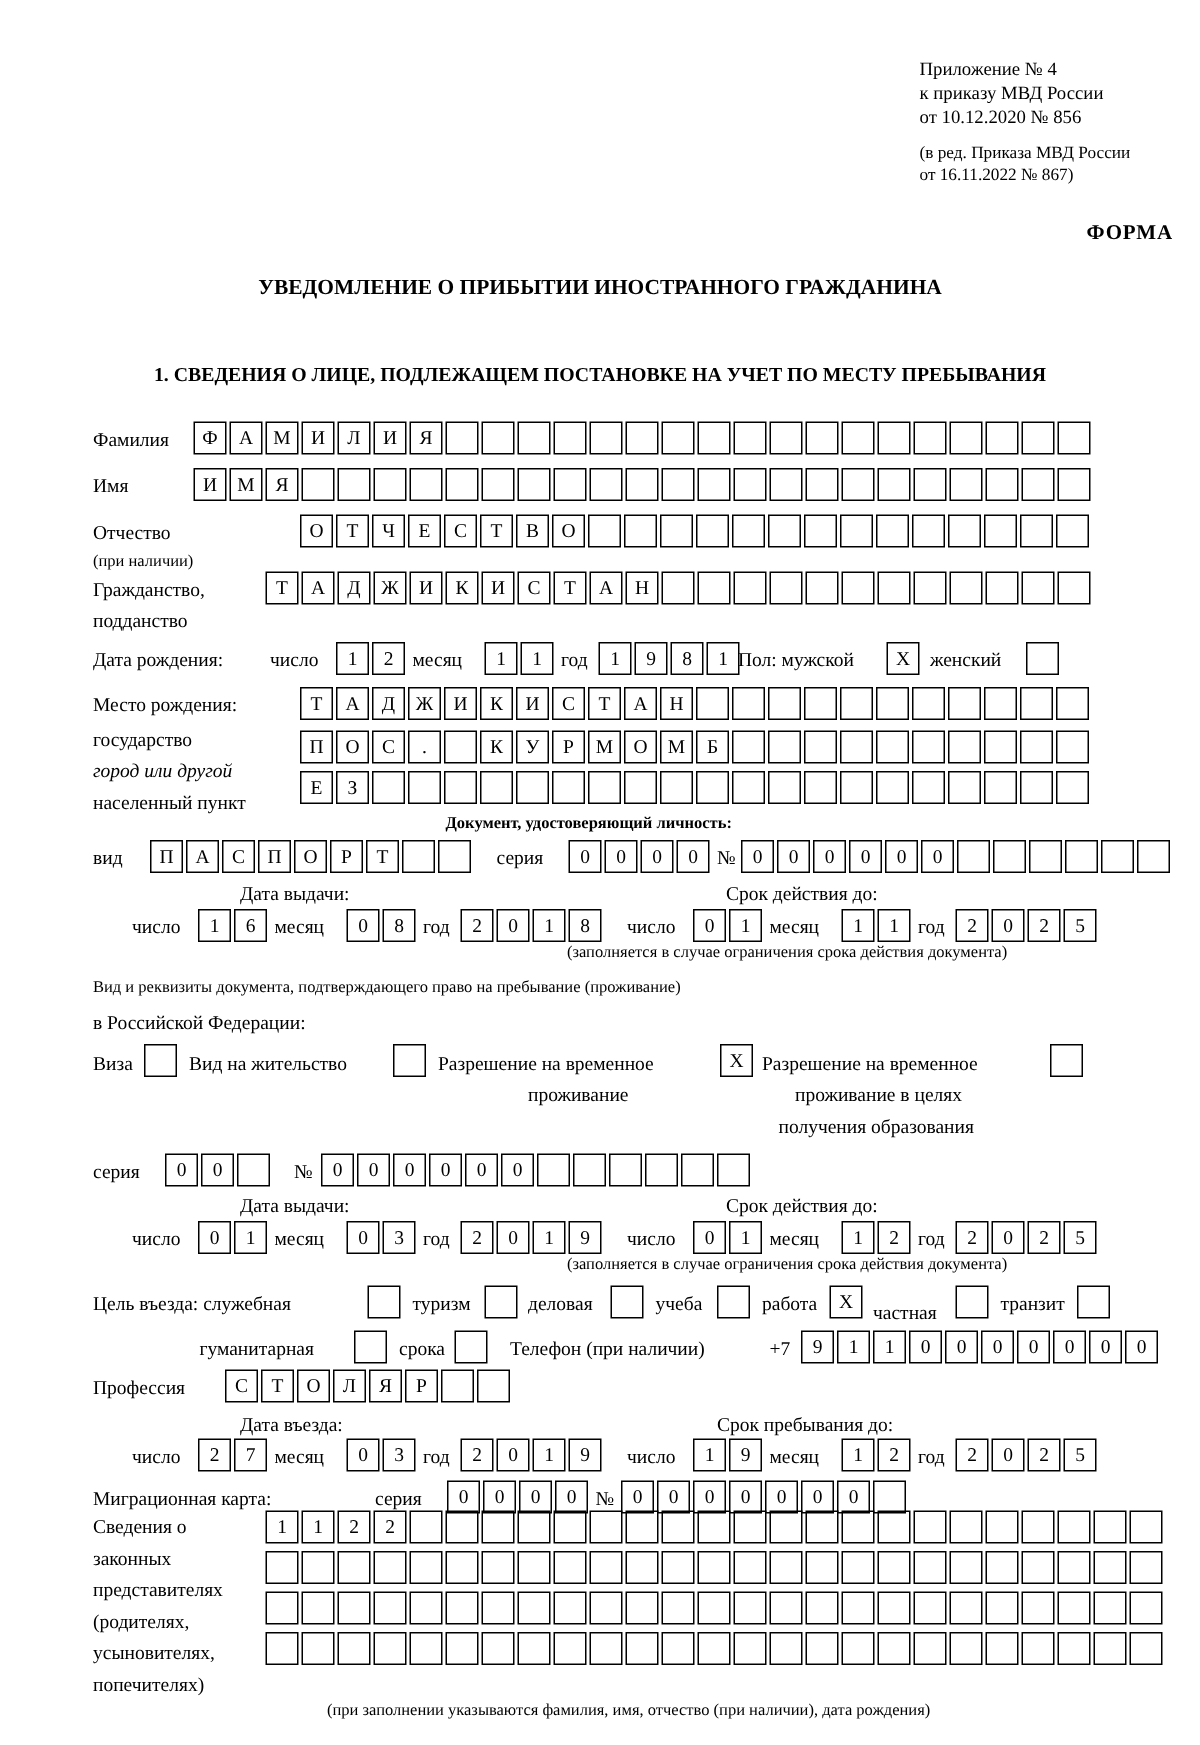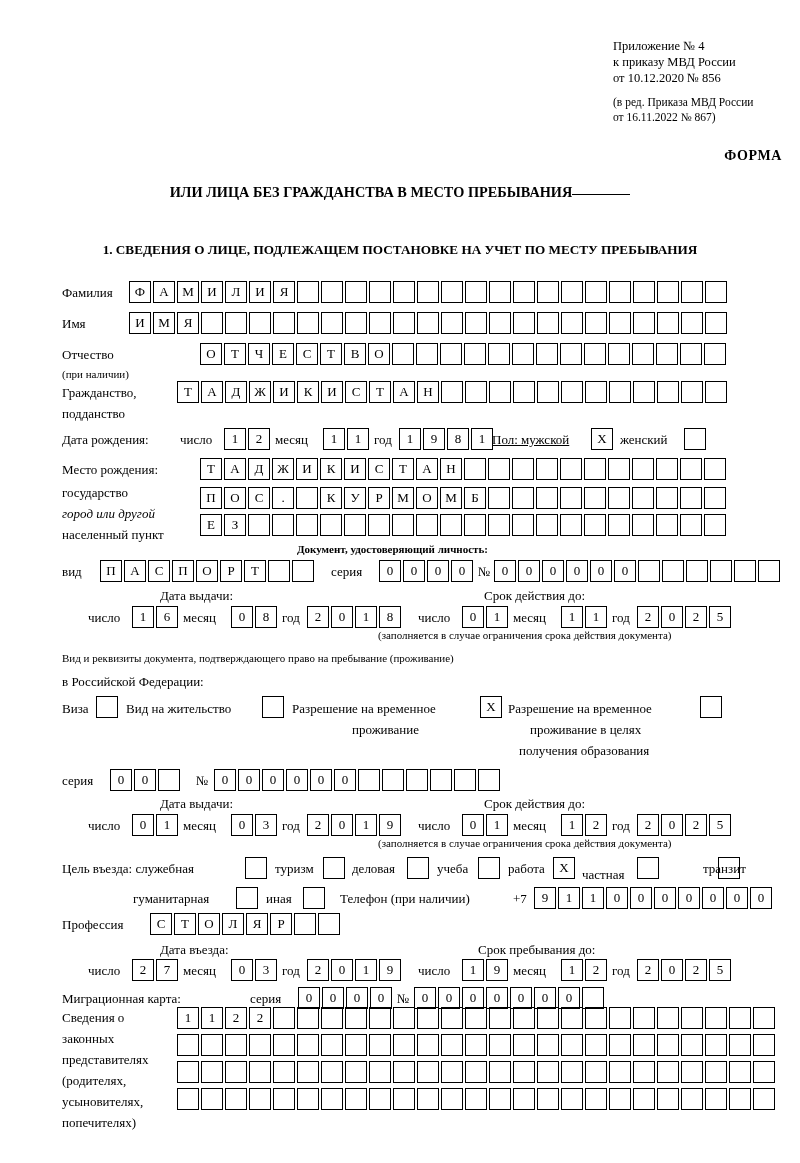--- a/index.html
+++ b/index.html
@@ -113,21 +113,21 @@
     <div>Приложение № 4</div>
     <div>к приказу МВД России</div>
     <div>от 10.12.2020 № 856</div>
     <div class="sub">(в ред. Приказа МВД России</div>
     <div class="sub" style="margin-top:0">от 16.11.2022 № 867)</div>
   </div>
 
   <div class="forma">ФОРМА</div>
 
   <div class="title">
-    <div><span>ИЛИ ЛИЦА БЕЗ ГРАЖДАНСТВА В МЕСТО ПРЕБЫВАНИЯ</span><span class="ul"></span></div>
+    <div>УВЕДОМЛЕНИЕ О ПРИБЫТИИ ИНОСТРАННОГО ГРАЖДАНИНА</div>
   </div>
 
   <div class="section-title">1. СВЕДЕНИЯ О ЛИЦЕ, ПОДЛЕЖАЩЕМ ПОСТАНОВКЕ НА УЧЕТ ПО МЕСТУ ПРЕБЫВАНИЯ</div>
 
   <div class="t" style="left:62px; top:285px;">Фамилия</div>
   <div class="cells" id="row-surname" style="left:129px; top:281px;">
       <div class="cell">Ф</div>
       <div class="cell">А</div>
       <div class="cell">М</div>
       <div class="cell">И</div>
@@ -249,21 +249,21 @@
       <div class="cell">1</div>
       <div class="cell">1</div>
     </div>
   <div class="t" style="left:374px; top:432px;">год</div>
   <div class="cells" id="bd-year" style="left:399px; top:428px;">
       <div class="cell">1</div>
       <div class="cell">9</div>
       <div class="cell">8</div>
       <div class="cell">1</div>
     </div>
-  <div class="t" style="left:492px; top:432px;text-decoration:underline;">Пол: мужской</div>
+  <div class="t" style="left:492px; top:432px;">Пол: мужской</div>
   <div class="box" style="left:591px; top:428px;">X</div>
   <div class="t" style="left:620px; top:432px;">женский</div>
   <div class="box" style="left:684px; top:428px;"></div>
 
   <div class="t" style="left:62px; top:462px;">Место рождения:</div>
   <div class="t" style="left:62px; top:485px;">государство</div>
   <div class="cells" id="row-birthstate" style="left:200px; top:458px;">
       <div class="cell">Т</div>
       <div class="cell">А</div>
       <div class="cell">Д</div>
@@ -492,26 +492,26 @@
   <div class="t" style="left:275px; top:861px;">туризм</div>
   <div class="box" style="left:323px; top:857px;"></div>
   <div class="t" style="left:352px; top:861px;">деловая</div>
   <div class="box" style="left:407px; top:857px;"></div>
   <div class="t" style="left:437px; top:861px;">учеба</div>
   <div class="box" style="left:478px; top:857px;"></div>
   <div class="t" style="left:508px; top:861px;">работа</div>
   <div class="box" style="left:553px; top:857px;">X</div>
   <div class="t" style="left:582px; top:867px;">частная</div>
   <div class="box" style="left:637px; top:857px;"></div>
-  <div class="t" style="left:667px; top:861px;margin-left:36px;">транзит</div>
+  <div class="t" style="left:667px; top:861px;">транзит</div>
   <div class="box" style="left:718px; top:857px;"></div>
 
   <div class="t" style="left:133px; top:891px;">гуманитарная</div>
   <div class="box" style="left:236px; top:887px;"></div>
-  <div class="t" style="left:266px; top:891px;">иная</div>
+  <div class="t" style="left:266px; top:891px;">срока</div>
   <div class="box" style="left:303px; top:887px;"></div>
   <div class="t" style="left:340px; top:891px;">Телефон (при наличии)</div>
   <div class="t" style="left:513px; top:891px;">+7</div>
   <div class="cells" id="row-phone" style="left:534px; top:887px;">
       <div class="cell">9</div>
       <div class="cell">1</div>
       <div class="cell">1</div>
       <div class="cell">0</div>
       <div class="cell">0</div>
       <div class="cell">0</div>
@@ -699,14 +699,15 @@
       <div class="cell"></div>
       <div class="cell"></div>
       <div class="cell"></div>
       <div class="cell"></div>
       <div class="cell"></div>
       <div class="cell"></div>
       <div class="cell"></div>
       <div class="cell"></div>
     </div>
 
+  <div class="t sm" style="left:218px; top:1134px;">(при заполнении указываются фамилия, имя, отчество (при наличии), дата рождения)</div>
 
 </div>
 
 </body></html>

